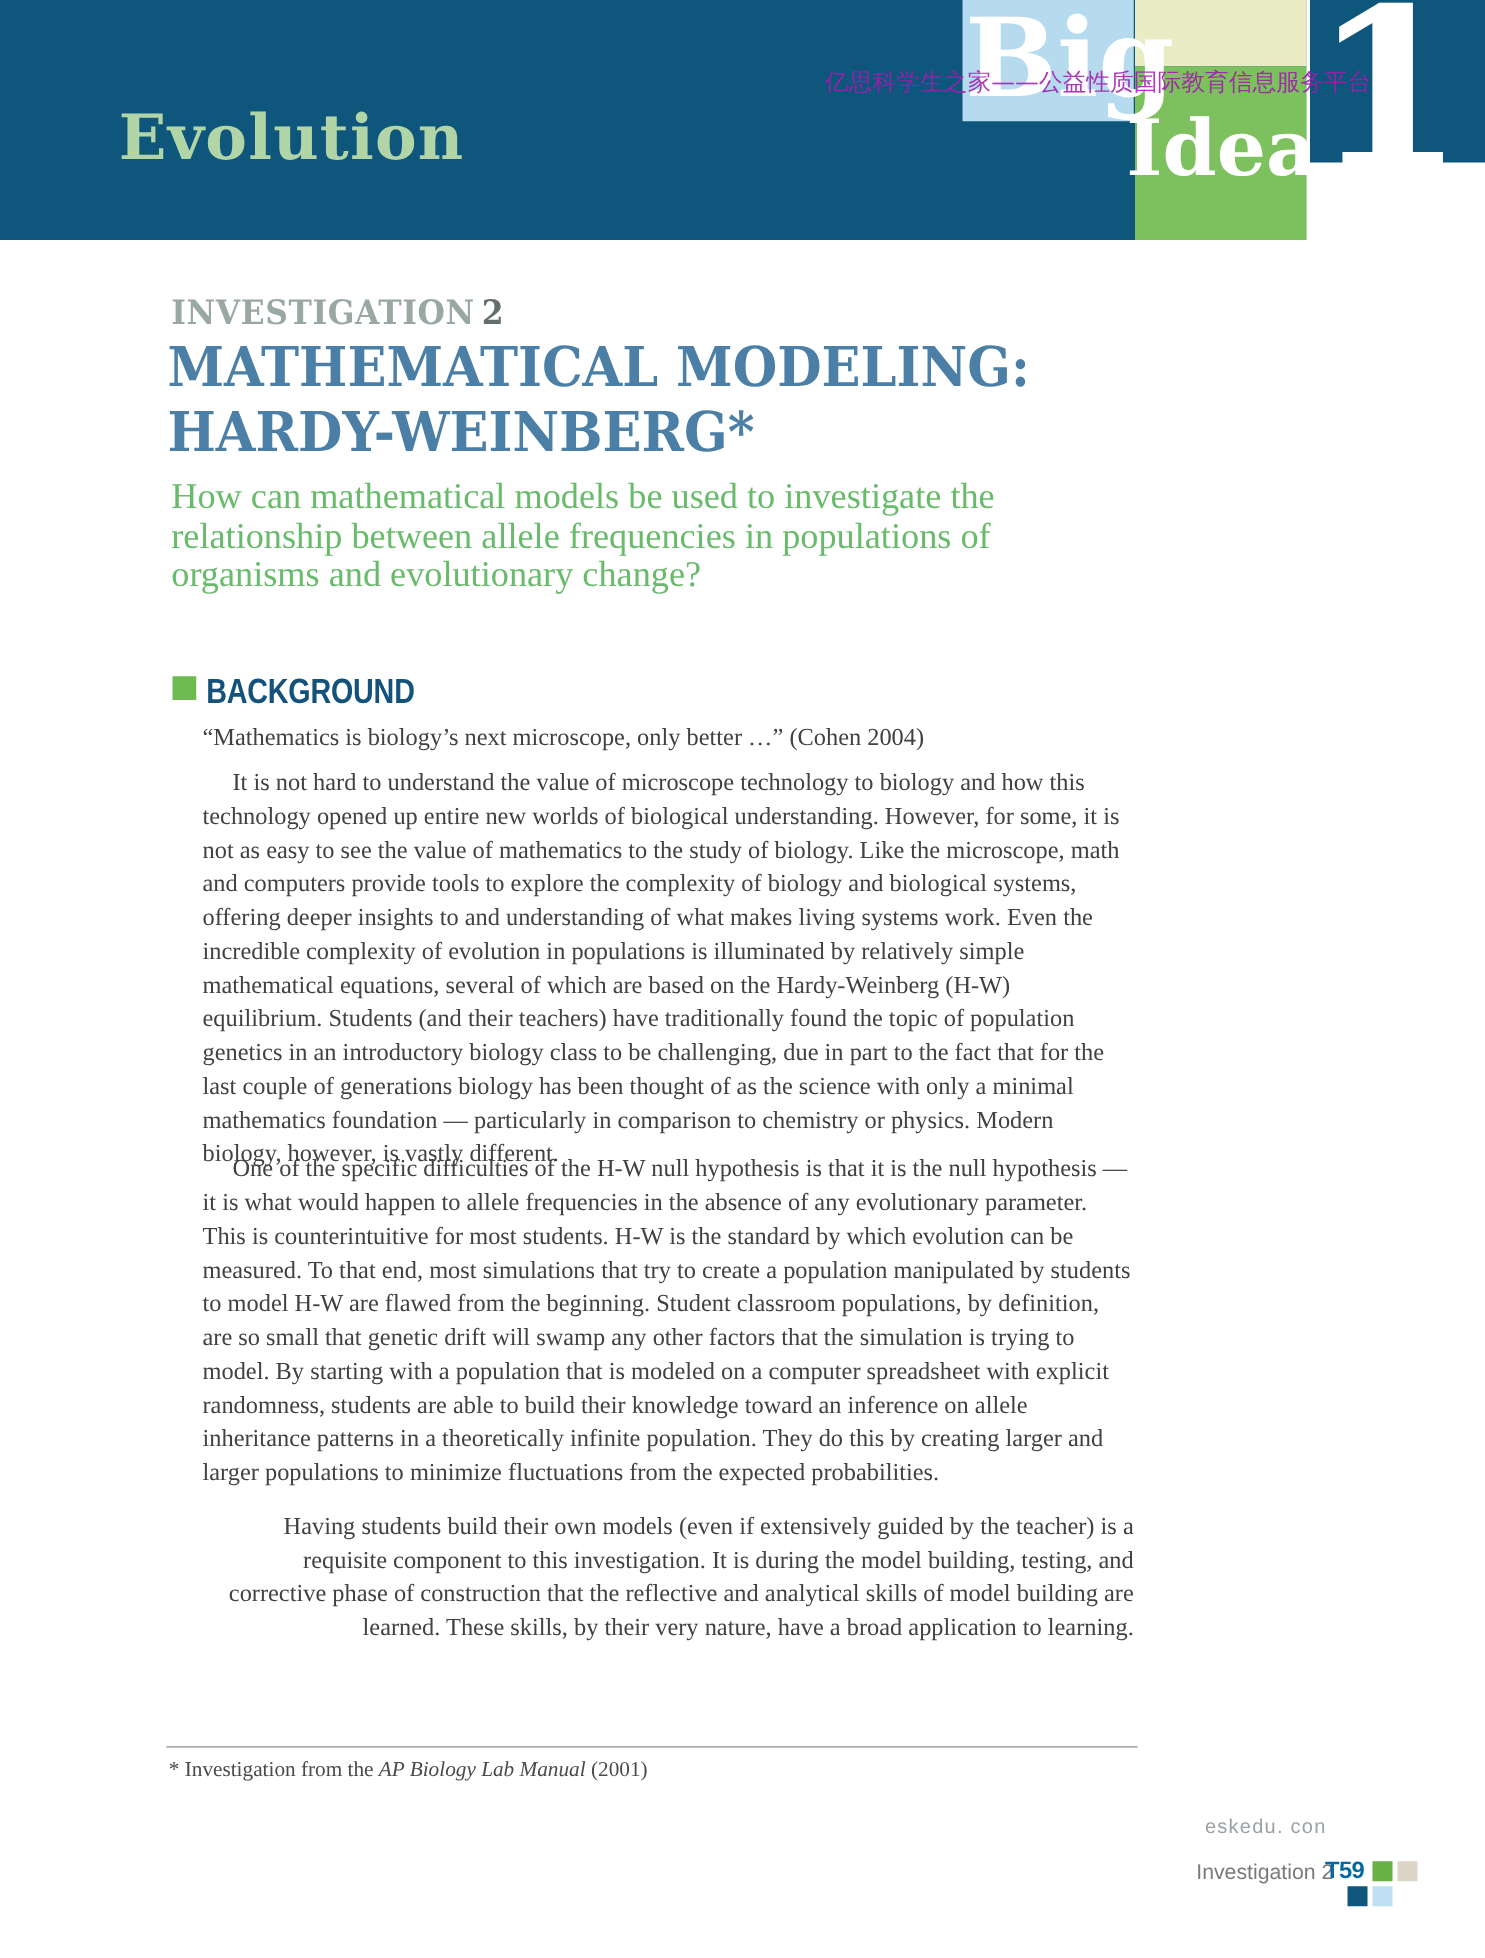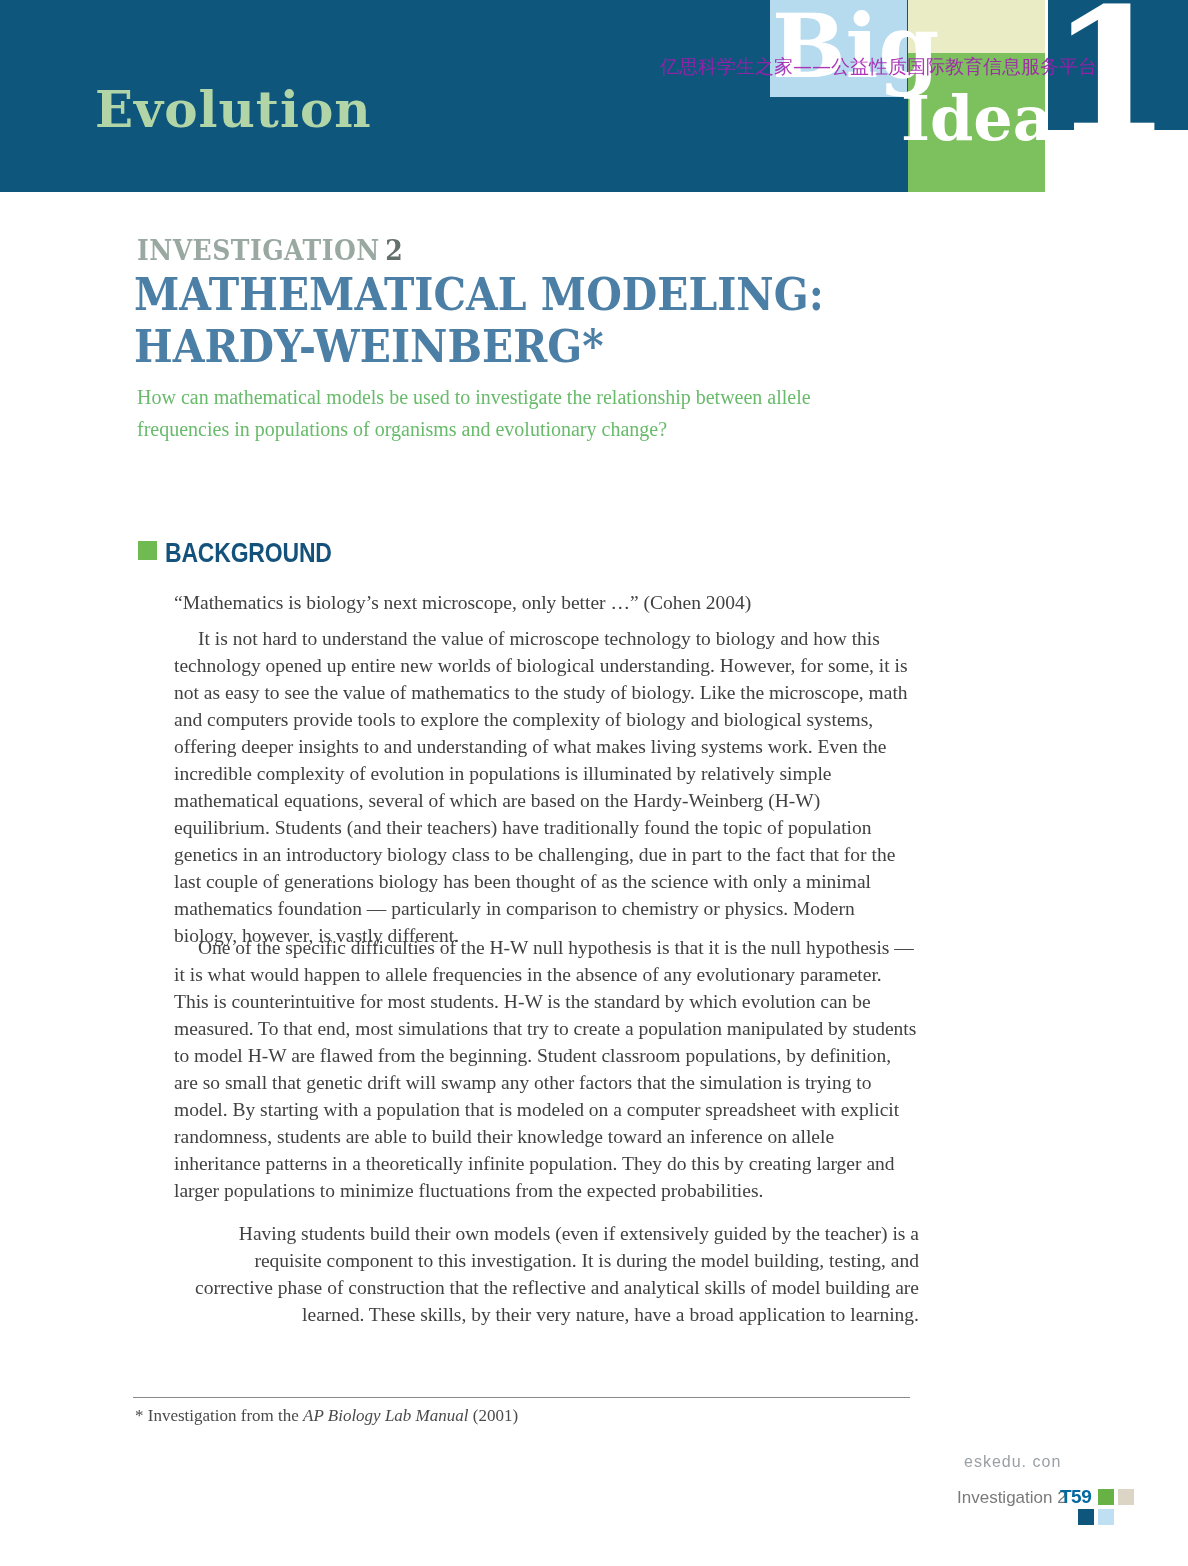--- a/index.html
+++ b/index.html
@@ -24,28 +24,28 @@
          font-size:19px;line-height:1.2;color:#a21caf;opacity:.88;z-index:5;white-space:nowrap;}
 
   
   .kicker{position:absolute;left:137px;top:237px;font-family:"DejaVu Serif",serif;font-weight:bold;
           font-size:27px;line-height:1;letter-spacing:.5px;transform:scaleX(.93);transform-origin:left;}
   .kicker .lbl{color:#9aa8a2;}
   .kicker .num{color:#626f6a;margin-left:6px;}
   .title{position:absolute;left:134px;top:269px;font-family:"DejaVu Serif",serif;font-weight:bold;
          font-size:44px;line-height:52px;color:#4b7fa6;transform:scaleX(.93);transform-origin:left;
          white-space:nowrap;}
-  .question{position:absolute;left:137px;top:382px;width:715px;font-size:20px;line-height:31.5px;
+  .question{position:absolute;left:137px;top:382px;width:715px;font-size:29px;line-height:31.5px;
             color:#68bb6a;}
   .bg-square{position:absolute;left:138px;top:541px;width:19px;height:19px;background:#6fbb52;}
   .bg-head{position:absolute;left:165px;top:539px;font-family:"Liberation Sans",sans-serif;
            font-weight:bold;font-size:28px;line-height:1;color:#14527c;letter-spacing:-.2px;
            transform:scaleX(.82);transform-origin:left;}
   .bodytext{position:absolute;left:162px;width:745px;font-size:19.5px;line-height:27px;color:#414141;
-            text-align:left;margin:12px;}
+            text-align:left;margin:0;}
   .quote{top:577px;}
   .p2{top:613px;text-indent:24px;}
   .p3{top:922px;text-indent:24px;}
   .p4{top:1208px;text-indent:24px;text-align:right;}
 
   
   .rule{position:absolute;left:133px;top:1397px;width:777px;height:0;border-top:1.5px solid #8a8a8a;}
   .footnote{position:absolute;left:135px;top:1406px;font-size:17px;line-height:1.2;color:#4a4a4a;}
   .footnote .it{font-style:italic;}
 

